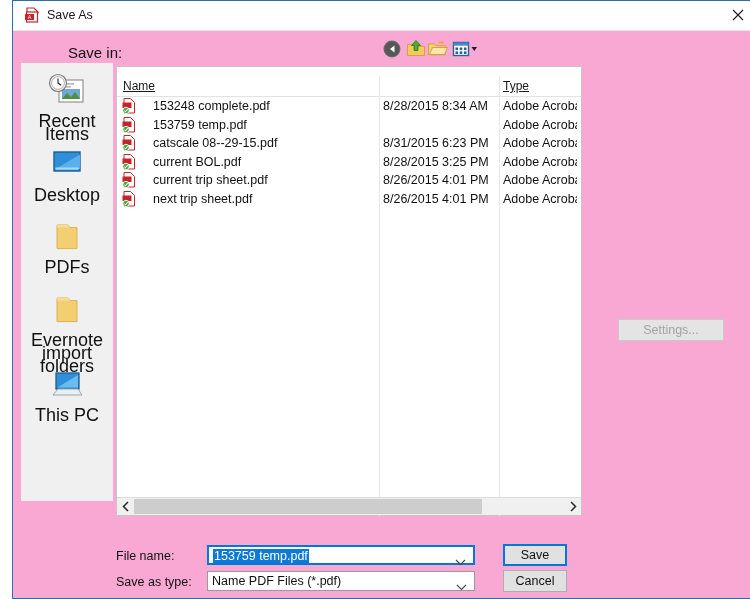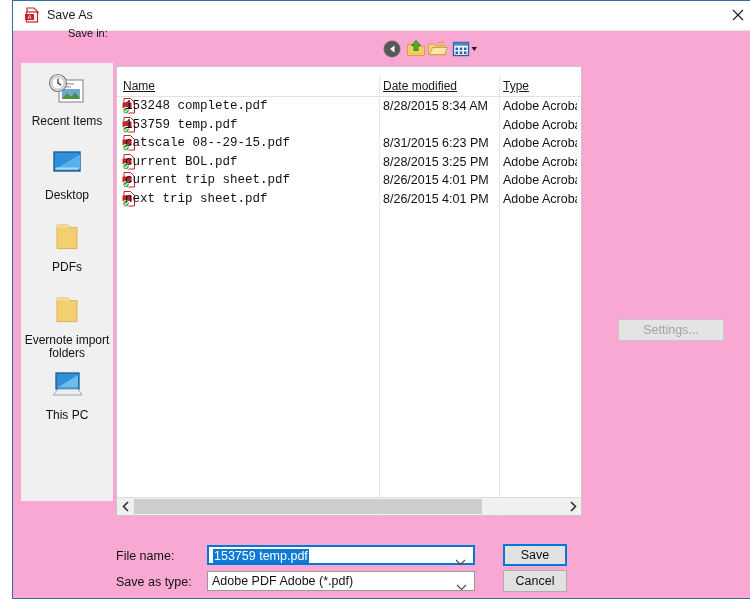--- a/index.html
+++ b/index.html
@@ -51,22 +51,22 @@
     display: flex;
     align-items: center;
     justify-content: center;
     cursor: default;
   }
   .close-btn svg { display: block; }
 
   
   .savein-label {
     position: absolute;
-    left: 55px; top: 26px;
-    font-size: 11px;
+    left: 55px; top: 43px;
+    font-size: 15px;
     color: #111;
     white-space: nowrap;
   }
   .savein-combo {
     position: absolute;
     left: 109px; top: 37px;
     width: 241px; height: 22px;
     background: #ffffff;
     border: 1px solid #9a9a9a;
     box-sizing: border-box;
@@ -117,21 +117,21 @@
     text-align: center;
     cursor: default;
   }
   .place .glyph {
     height: 44px;
     display: flex;
     align-items: center;
     justify-content: center;
   }
   .place .plabel {
-    font-size: 12px;
+    font-size: 18px;
     color: #111;
     line-height: 13px;
     margin-top: 2px;
     padding: 0 2px;
   }
   #place-0 { top: 6px; }
   #place-1 { top: 80px; }
   #place-2 { top: 152px; }
   #place-3 { top: 225px; }
   #place-4 { top: 300px; }
@@ -192,23 +192,22 @@
   }
   .fname {
     position: absolute;
     left: 6px; top: 1px;
     width: 252px;
     font-size: 12.5px;
     color: #111;
     line-height: 16px;
     white-space: nowrap;
     overflow: hidden;
-    padding-left: 2px;
+    padding-left: 30px;
     box-sizing: border-box;
-    font-family: Liberation Mono, monospace;
   }
   .ficon {
     position: absolute;
     left: 5px; top: 1px;
     width: 15px; height: 16px;
   }
   .fdate {
     position: absolute;
     left: 266px; top: 1px;
     width: 114px;
@@ -472,21 +471,20 @@
 
     <div class="sortcaret">
       <svg width="13" height="7" viewBox="0 0 13 7">
         <path d="M2 5.5 L6.5 1.5 L11 5.5" stroke="#6a6a6a" stroke-width="1.3" fill="none"></path>
       </svg>
     </div>
 
     <div class="colheader">
       <div class="colh" id="colh-name">Name</div>
       <div class="colsep" id="colsep-1"></div>
-      <div class="colh" id="colh-date">Date modified</div>
       <div class="colsep" id="colsep-2"></div>
       <div class="colh" id="colh-type">Type</div>
     </div>
 
     <div class="listsep" id="listsep-1"></div>
     <div class="listsep" id="listsep-2"></div>
 
     <div class="rows">
 
       <div class="frow">
@@ -597,21 +595,21 @@
     <span class="field-text selected">153759 temp.pdf</span>
     <span class="field-chev">
       <svg width="11" height="7" viewBox="0 0 11 7">
         <path d="M1 1 L5.5 5.5 L10 1" stroke="#4a4a4a" stroke-width="1.1" fill="none"></path>
       </svg>
     </span>
   </div>
 
   <div class="form-label" id="lbl-savetype">Save as type:</div>
   <div class="field" id="field-savetype">
-    <span class="field-text">Adobe PDF Adobe (*.pdf)</span>
+    <span class="field-text">Name PDF Files (*.pdf)</span>
     <span class="field-chev">
       <svg width="11" height="7" viewBox="0 0 11 7">
         <path d="M1 1 L5.5 5.5 L10 1" stroke="#4a4a4a" stroke-width="1.1" fill="none"></path>
       </svg>
     </span>
   </div>
 
   <div class="dlg-btn" id="btn-save">Save</div>
   <div class="dlg-btn" id="btn-cancel">Cancel</div>
 

